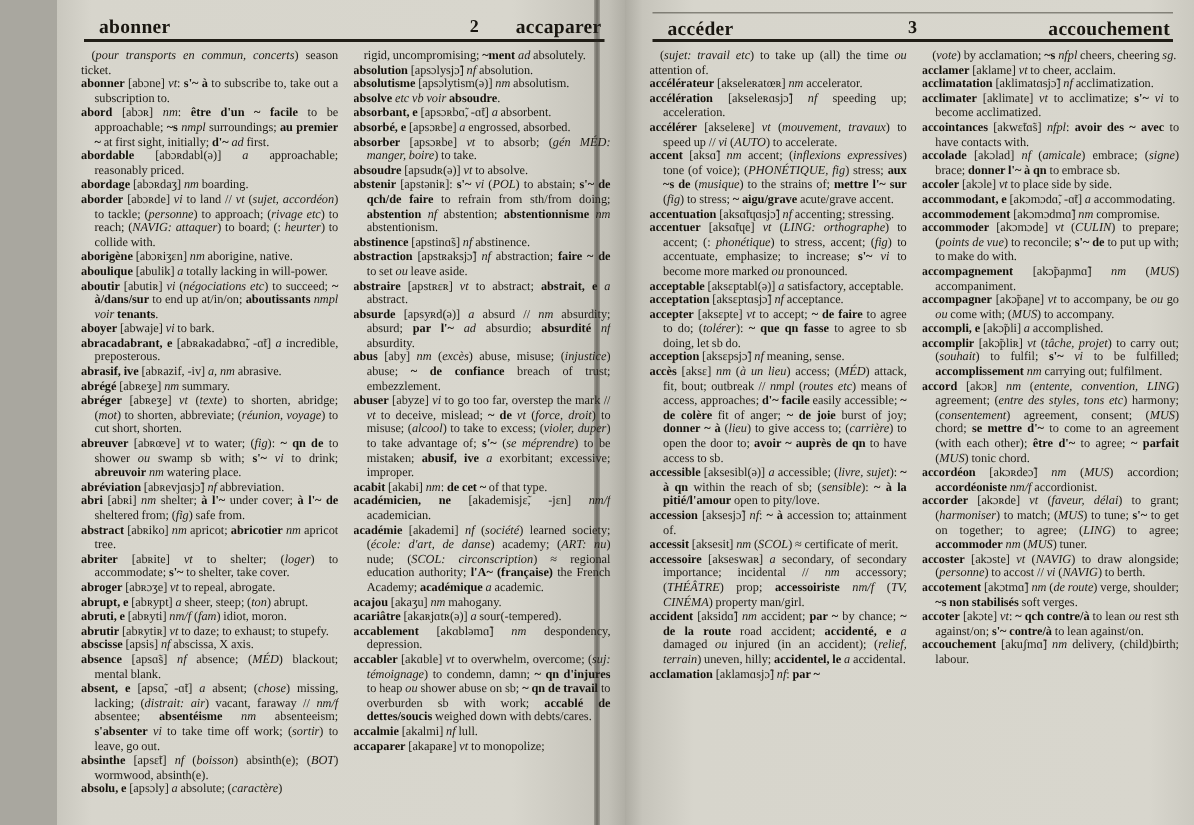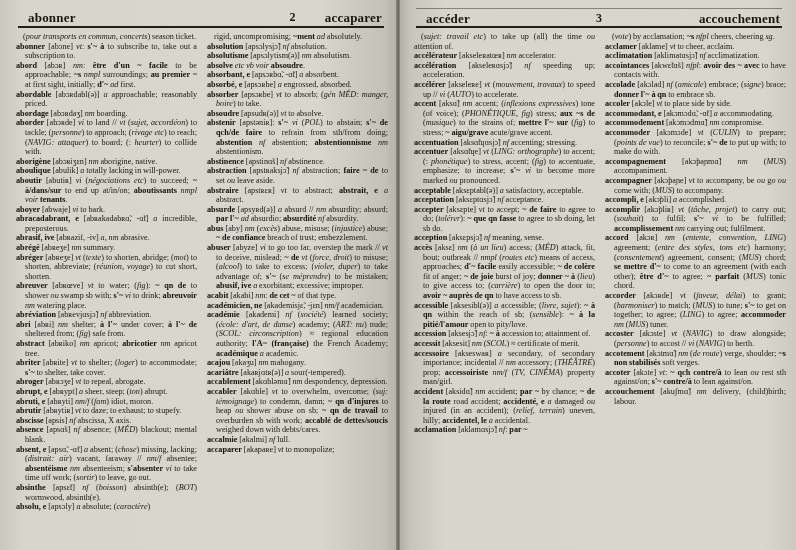--- a/index.html
+++ b/index.html
@@ -10,20 +10,21 @@
   }
   .book { position:relative; display:flex; width:796px; height:550px; }
   .page {
     width:398px; height:550px; position:relative;
     background:#d6d4cb;
     color:#1b1812;
     padding:6px 8px 4px 10px;
   }
   .page.left {
     background:linear-gradient(90deg,#c9c7be 0%,#d7d5cc 6%,#d8d6cd 80%,#c2c0b7 97%,#b0aea5 100%);
+    margin-left:38px;
   }
   .page.right {
     background:linear-gradient(90deg,#aeaca3 0%,#c6c4bb 3%,#d7d5cc 12%,#d8d6cd 92%,#cbc9c0 100%);
   }
   .gutter {
     position:absolute; left:396px; top:0; width:4px; height:550px;
     background:linear-gradient(90deg,rgba(40,38,32,.25),rgba(40,38,32,.55),rgba(40,38,32,.25));
     pointer-events:none;
   }
   .header {
@@ -150,31 +151,33 @@
           <p class="entry"><b>accession</b> [aksesjɔ̃] <i>nf</i>: <b>~ à</b> accession to; attainment of.</p>
           <p class="entry"><b>accessit</b> [aksesit] <i>nm</i> (<i>SCOL</i>) ≈ certificate of merit.</p>
           <p class="entry"><b>accessoire</b> [akseswaʀ] <i>a</i> secondary, of secondary importance; incidental // <i>nm</i> accessory; (<i>THÉÂTRE</i>) prop; <b>accessoiriste</b> <i>nm/f</i> (<i>TV, CINÉMA</i>) property man/girl.</p>
           <p class="entry"><b>accident</b> [aksidɑ̃] <i>nm</i> accident; <b>par ~</b> by chance; <b>~ de la route</b> road accident; <b>accidenté, e</b> <i>a</i> damaged <i>ou</i> injured (in an accident); (<i>relief, terrain</i>) uneven, hilly; <b>accidentel, le</b> <i>a</i> accidental.</p>
           <p class="entry"><b>acclamation</b> [aklamɑsjɔ̃] <i>nf</i>: <b>par ~</b></p>
         </div>
       <div class="col">
           <p class="entry cont">(<i>vote</i>) by acclamation; <b>~s</b> <i>nfpl</i> cheers, cheering <i>sg</i>.</p>
           <p class="entry"><b>acclamer</b> [aklame] <i>vt</i> to cheer, acclaim.</p>
           <p class="entry"><b>acclimatation</b> [aklimatɑsjɔ̃] <i>nf</i> acclimatization.</p>
+          <p class="entry"><b>acclimater</b> [aklimate] <i>vt</i> to acclimatize; <b>s'~</b> <i>vi</i> to become acclimatized.</p>
           <p class="entry"><b>accointances</b> [akwɛ̃tɑ̃s] <i>nfpl</i>: <b>avoir des ~ avec</b> to have contacts with.</p>
           <p class="entry"><b>accolade</b> [akɔlad] <i>nf</i> (<i>amicale</i>) embrace; (<i>signe</i>) brace; <b>donner l'~ à qn</b> to embrace sb.</p>
           <p class="entry"><b>accoler</b> [akɔle] <i>vt</i> to place side by side.</p>
           <p class="entry"><b>accommodant, e</b> [akɔmɔdɑ̃, -ɑ̃t] <i>a</i> accommodating.</p>
           <p class="entry"><b>accommodement</b> [akɔmɔdmɑ̃] <i>nm</i> compromise.</p>
           <p class="entry"><b>accommoder</b> [akɔmɔde] <i>vt</i> (<i>CULIN</i>) to prepare; (<i>points de vue</i>) to reconcile; <b>s'~ de</b> to put up with; to make do with.</p>
           <p class="entry"><b>accompagnement</b> [akɔ̃paɲmɑ̃] <i>nm</i> (<i>MUS</i>) accompaniment.</p>
           <p class="entry"><b>accompagner</b> [akɔ̃paɲe] <i>vt</i> to accompany, be <i>ou</i> go <i>ou</i> come with; (<i>MUS</i>) to accompany.</p>
           <p class="entry"><b>accompli, e</b> [akɔ̃pli] <i>a</i> accomplished.</p>
           <p class="entry"><b>accomplir</b> [akɔ̃pliʀ] <i>vt</i> (<i>tâche, projet</i>) to carry out; (<i>souhait</i>) to fulfil; <b>s'~</b> <i>vi</i> to be fulfilled; <b>accomplissement</b> <i>nm</i> carrying out; fulfilment.</p>
           <p class="entry"><b>accord</b> [akɔʀ] <i>nm</i> (<i>entente, convention, LING</i>) agreement; (<i>entre des styles, tons etc</i>) harmony; (<i>consentement</i>) agreement, consent; (<i>MUS</i>) chord; <b>se mettre d'~</b> to come to an agreement (with each other); <b>être d'~</b> to agree; <b>~ parfait</b> (<i>MUS</i>) tonic chord.</p>
+          <p class="entry"><b>accordéon</b> [akɔʀdeɔ̃] <i>nm</i> (<i>MUS</i>) accordion; <b>accordéoniste</b> <i>nm/f</i> accordionist.</p>
           <p class="entry"><b>accorder</b> [akɔʀde] <i>vt</i> (<i>faveur, délai</i>) to grant; (<i>harmoniser</i>) to match; (<i>MUS</i>) to tune; <b>s'~</b> to get on together; to agree; (<i>LING</i>) to agree; <b>accommoder</b> <i>nm</i> (<i>MUS</i>) tuner.</p>
           <p class="entry"><b>accoster</b> [akɔste] <i>vt</i> (<i>NAVIG</i>) to draw alongside; (<i>personne</i>) to accost // <i>vi</i> (<i>NAVIG</i>) to berth.</p>
           <p class="entry"><b>accotement</b> [akɔtmɑ̃] <i>nm</i> (<i>de route</i>) verge, shoulder; <b>~s non stabilisés</b> soft verges.</p>
           <p class="entry"><b>accoter</b> [akɔte] <i>vt</i>: <b>~ qch contre/à</b> to lean <i>ou</i> rest sth against/on; <b>s'~ contre/à</b> to lean against/on.</p>
           <p class="entry"><b>accouchement</b> [akuʃmɑ̃] <i>nm</i> delivery, (child)birth; labour.</p>
         </div>
     </div>
   </div>
 
   <div class="gutter"></div>

